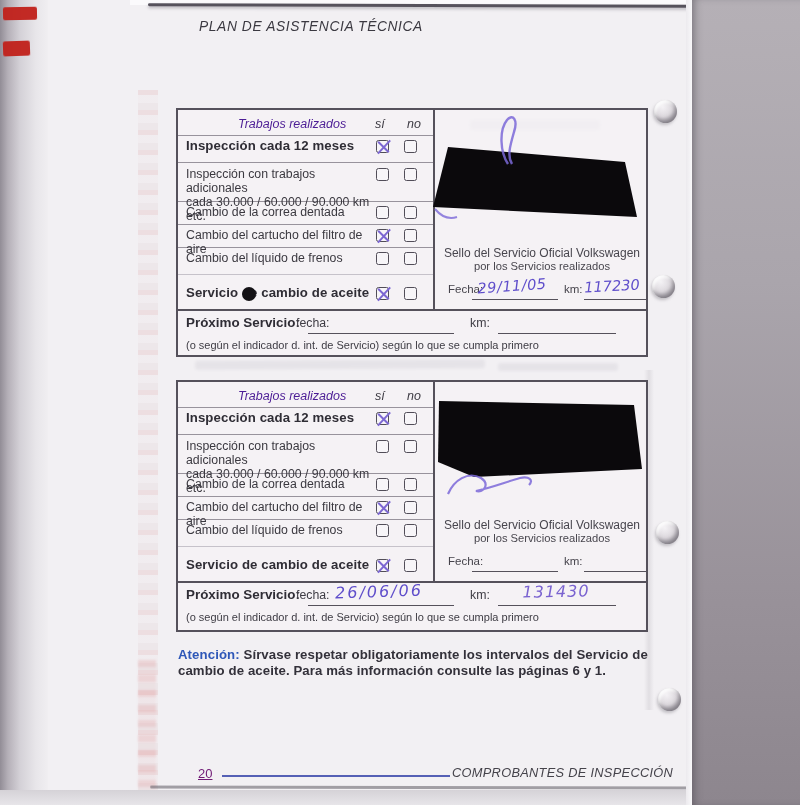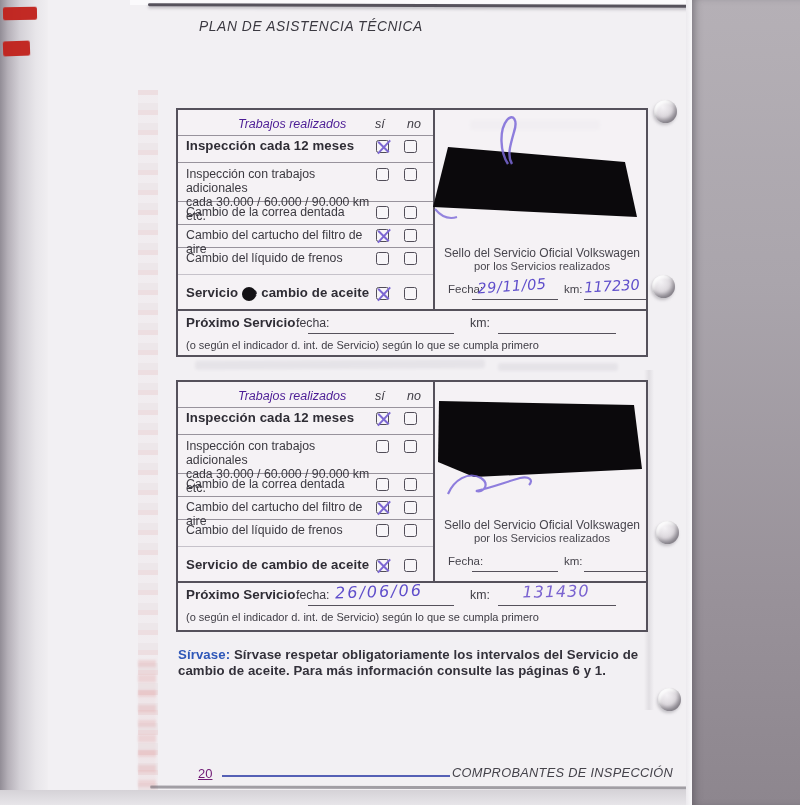--- a/index.html
+++ b/index.html
@@ -250,21 +250,21 @@
   <span class="next-note">(o según el indicador d. int. de Servicio) según lo que se cumpla primero</span>
 
   <svg class="overlay" width="468" height="248" viewBox="0 0 468 248">
     <polygon points="261,19 456,23 464,87 296,95 260,80" fill="#0b090c"></polygon>
     <path d="M270,112 c6,-14 20,-23 33,-16 c9,6 3,15 -5,13 c14,-3 30,-9 44,-13 c9,-2 14,2 9,7" stroke="#7b68d8" stroke-width="2.2" fill="none" opacity=".85"></path>
   </svg>
 </div>
 
 <div class="abs" id="ink-dot"></div>
 
-<div class="abs" id="attention"><span class="blue">Sírvase:</span><span> Sírvase respetar obligatoriamente los intervalos del Servicio de cambio de aceite. Para más información consulte las páginas 6 y 1.</span></div>
+<div class="abs" id="attention"><span class="blue">Atención:</span><span> Sírvase respetar obligatoriamente los intervalos del Servicio de cambio de aceite. Para más información consulte las páginas 6 y 1.</span></div>
 
 <div class="abs" id="footer-page-num">20</div>
 <div class="abs" id="footer-rule"></div>
 <div class="abs" id="footer-label">COMPROBANTES DE INSPECCIÓN</div>
 
 <div class="abs" id="page-right-hl"></div>
 <div class="abs" id="right-gray"></div>
 <div class="abs hole" id="hole-1"></div>
 <div class="abs hole" id="hole-2"></div>
 <div class="abs hole" id="hole-3"></div>

